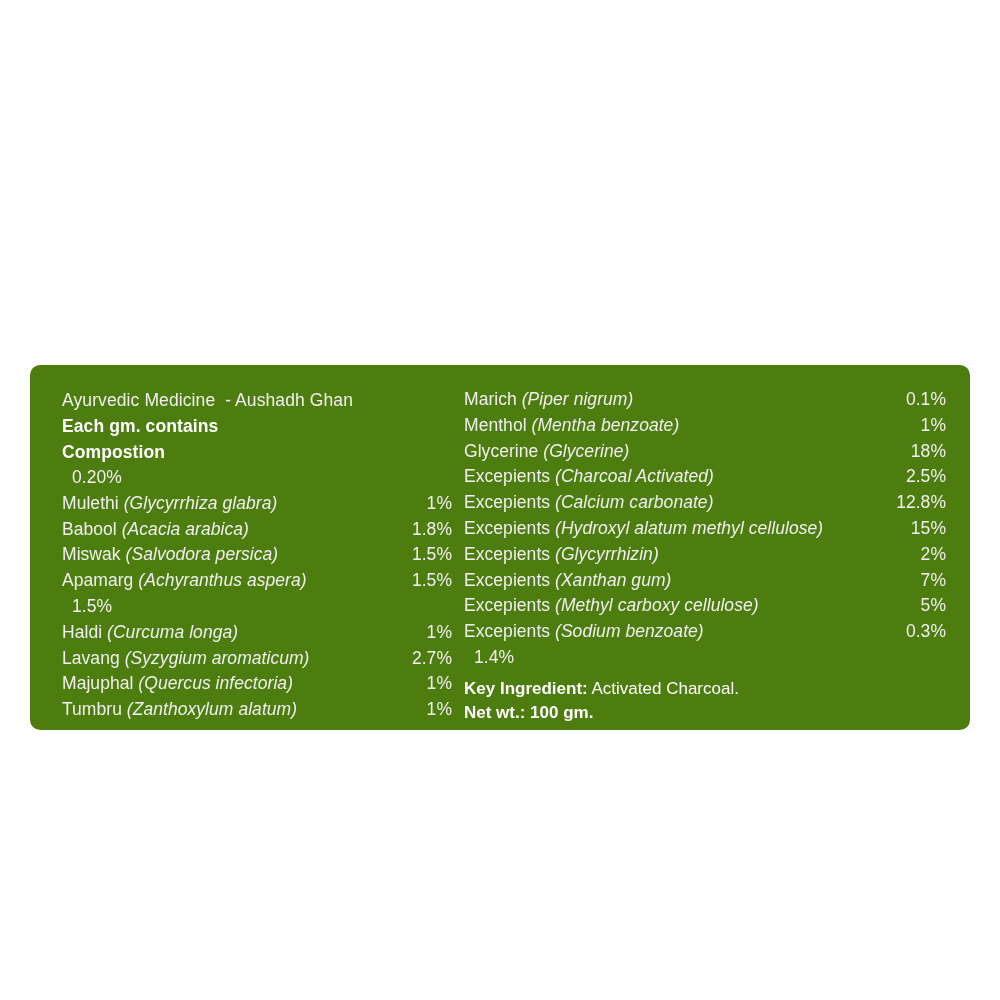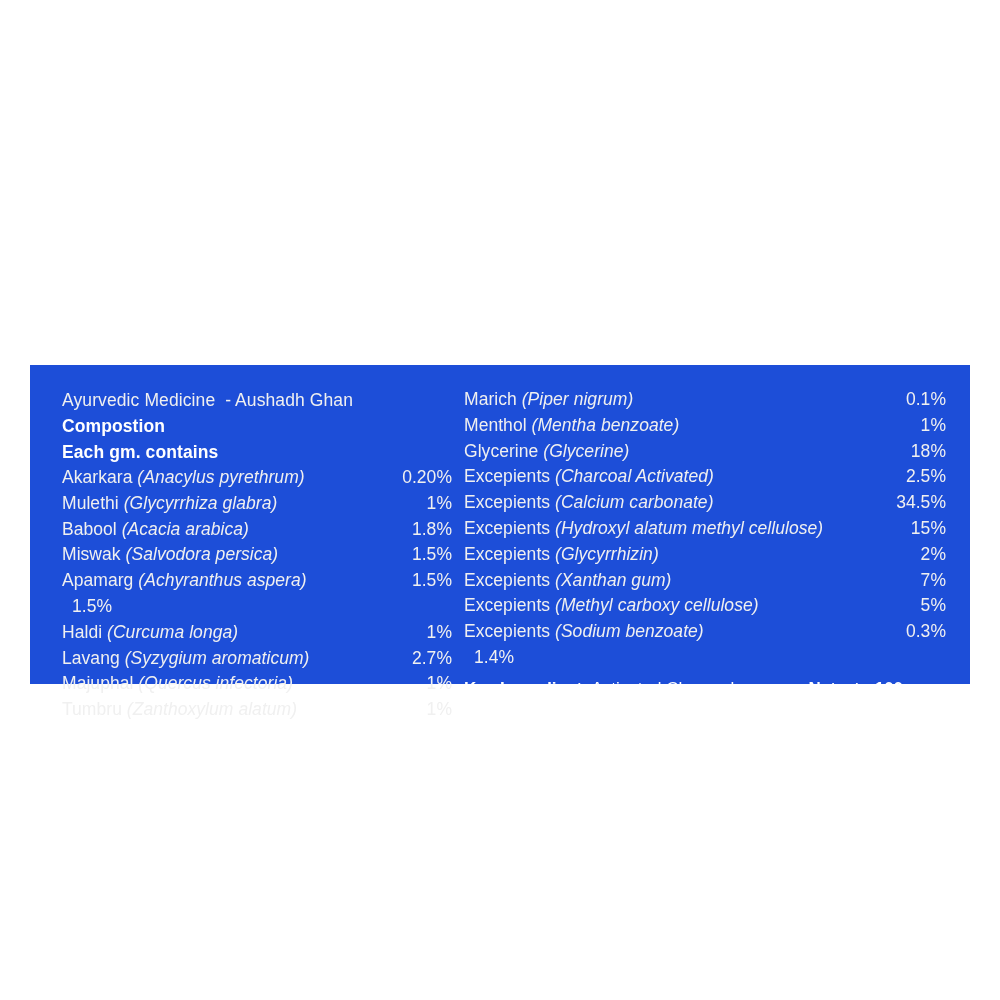--- a/index.html
+++ b/index.html
@@ -9,25 +9,26 @@
     height: 1000px;
     background: #ffffff;
     font-family: "Liberation Sans", sans-serif;
   }
 
   #label-panel {
     position: absolute;
     left: 30px;
     top: 365px;
     width: 940px;
-    height: 319px;
-    background: #1d4ed8;
+    height: 365px;
+    background: #4d7c0f;
     box-sizing: border-box;
     padding: 22px 24px 0 32px;
     color: #f2f2f2;
+    border-radius: 10px;
   }
 
   .columns {
     display: flex;
     flex-direction: row;
     align-items: flex-start;
     width: 100%;
   }
 
   .col-left {
@@ -83,44 +84,44 @@
 
   .footer-row {
     display: flex;
     justify-content: space-between;
     align-items: baseline;
     margin-top: 6px;
     font-size: 17px;
     line-height: 24px;
     color: #ffffff;
     white-space: nowrap;
+    flex-direction: column;
   }
 
   .footer-key b {
     font-weight: bold;
   }
 
   .footer-net {
     font-weight: bold;
     padding-right: 8px;
   }
 </style>
 </head>
 <body>
 
 <div id="label-panel">
   <div class="columns">
 
     <div class="col-left">
       <div class="heading-line">Ayurvedic Medicine  - Aushadh Ghan</div>
+      <div class="heading-bold">Each gm. contains</div>
       <div class="heading-bold">Compostion</div>
-      <div class="heading-bold">Each gm. contains</div>
       <div id="left-list">
           <div class="ing-row">
-            <div class="ing-name"><span>Akarkara </span><i>(Anacylus pyrethrum)</i></div>
             <div class="ing-pct">0.20%</div>
           </div>
           <div class="ing-row">
             <div class="ing-name"><span>Mulethi </span><i>(Glycyrrhiza glabra)</i></div>
             <div class="ing-pct">1%</div>
           </div>
           <div class="ing-row">
             <div class="ing-name"><span>Babool </span><i>(Acacia arabica)</i></div>
             <div class="ing-pct">1.8%</div>
           </div>
@@ -167,21 +168,21 @@
           <div class="ing-row">
             <div class="ing-name"><span>Glycerine </span><i>(Glycerine)</i></div>
             <div class="ing-pct">18%</div>
           </div>
           <div class="ing-row">
             <div class="ing-name"><span>Excepients </span><i>(Charcoal Activated)</i></div>
             <div class="ing-pct">2.5%</div>
           </div>
           <div class="ing-row">
             <div class="ing-name"><span>Excepients </span><i>(Calcium carbonate)</i></div>
-            <div class="ing-pct">34.5%</div>
+            <div class="ing-pct">12.8%</div>
           </div>
           <div class="ing-row">
             <div class="ing-name"><span>Excepients </span><i>(Hydroxyl alatum methyl  cellulose)</i></div>
             <div class="ing-pct">15%</div>
           </div>
           <div class="ing-row">
             <div class="ing-name"><span>Excepients </span><i>(Glycyrrhizin)</i></div>
             <div class="ing-pct">2%</div>
           </div>
           <div class="ing-row">

